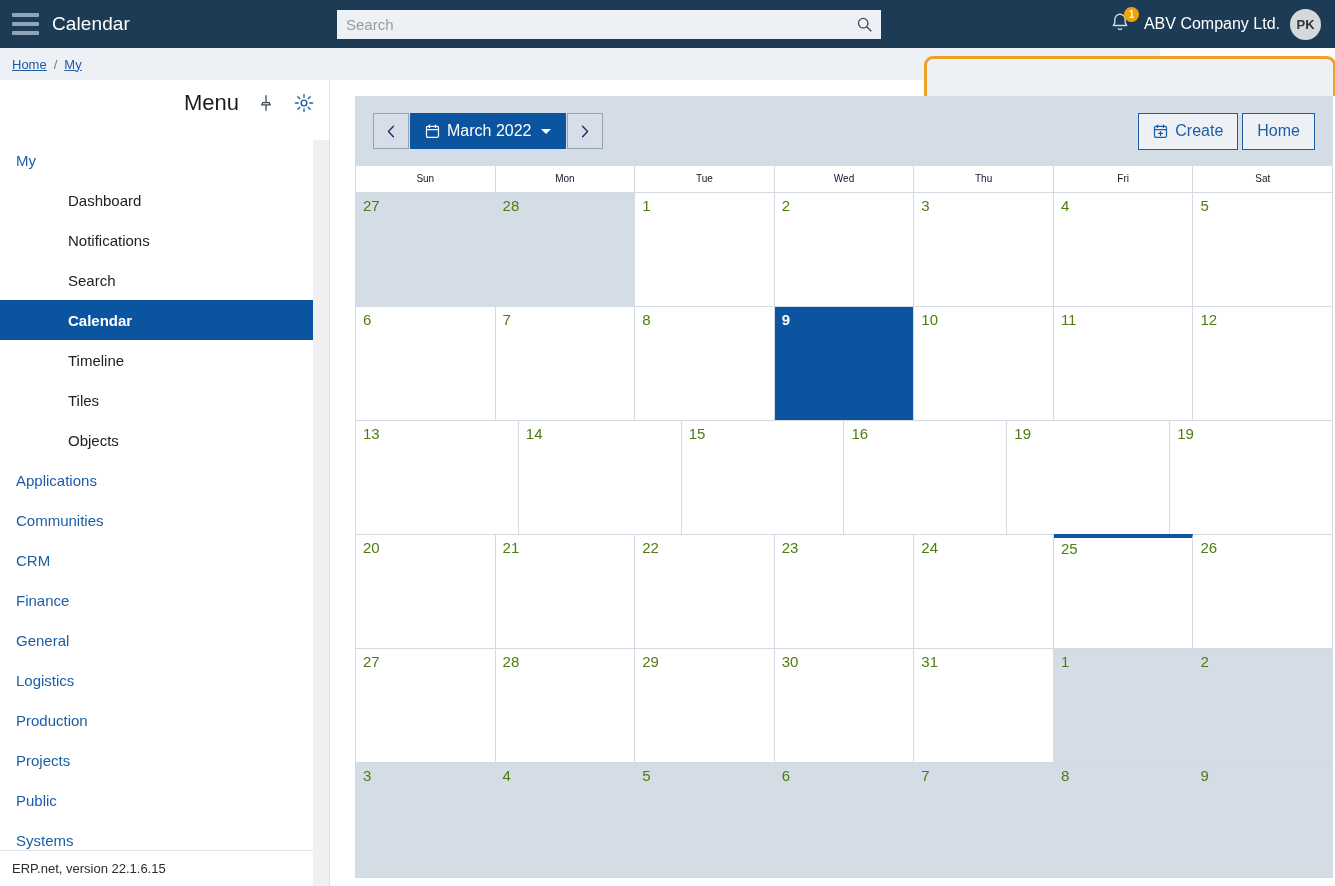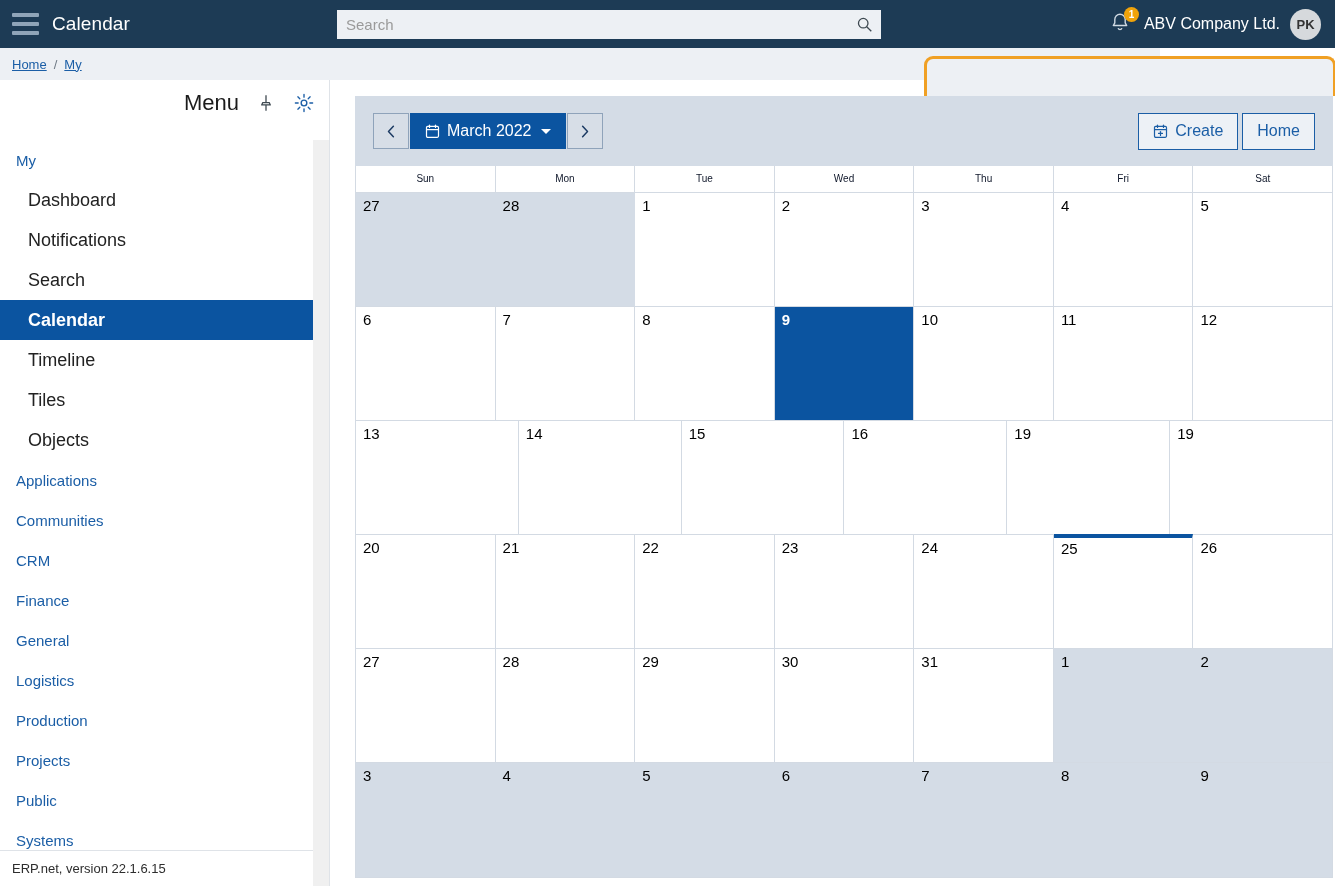--- a/index.html
+++ b/index.html
@@ -101,21 +101,21 @@
   #menu-scroll {
     position: absolute; left: 0; top: 60px; width: 330px; height: 786px;
   }
   #menu-list { width: 313px; }
   .menu-group {
     height: 40px; display: flex; align-items: center;
     padding-left: 16px; font-size: 15px; color: #1B5EA6; cursor: pointer;
   }
   .menu-item {
     height: 40px; display: flex; align-items: center;
-    padding-left: 28px; font-size: 18px; color: #222222; cursor: pointer;
+    padding-left: 68px; font-size: 15px; color: #222222; cursor: pointer;
   }
   .menu-item.active {
     background: #0B54A0; color: #ffffff; font-weight: bold;
   }
 
   
   #sb-track {
     position: absolute; left: 313px; top: 60px; width: 17px; height: 786px;
     background: #F0F0F0;
   }
@@ -183,21 +183,21 @@
   .week:last-child { border-bottom: none; }
   .day {
     flex: 1 1 0; position: relative;
     border-right: 1px solid #d3dae3;
     background: #ffffff;
     cursor: pointer;
   }
   .day:last-child { border-right: none; }
   .day .num {
     position: absolute; left: 7px; top: 4px;
-    font-size: 15px; color: #000000;
+    font-size: 15px; color: #4d7c0f;
   }
   .day.other { background: #D4DCE6; border-right-color: #D4DCE6; }
   .day.other + .day.other { border-left: none; }
   .day.selected { background: #0B54A0; }
   .day.selected .num { color: #ffffff; font-weight: bold; }
   .day.today { border-top: 4px solid #0B54A0; margin-top: -1px; }
   .day.today .num { top: 2px; }
 </style>
 </head>
 <body>

